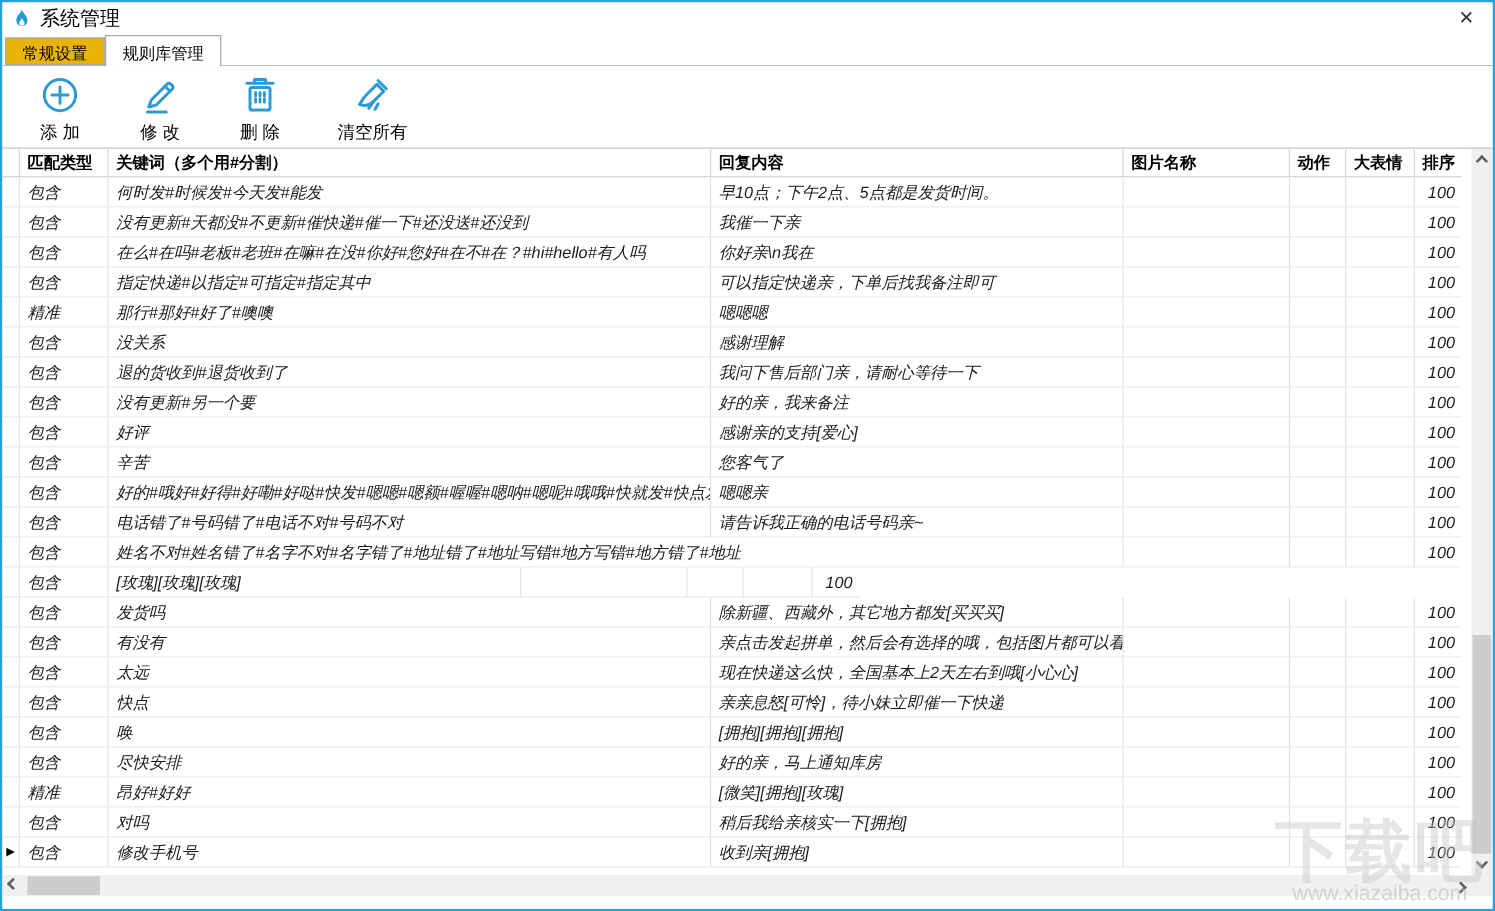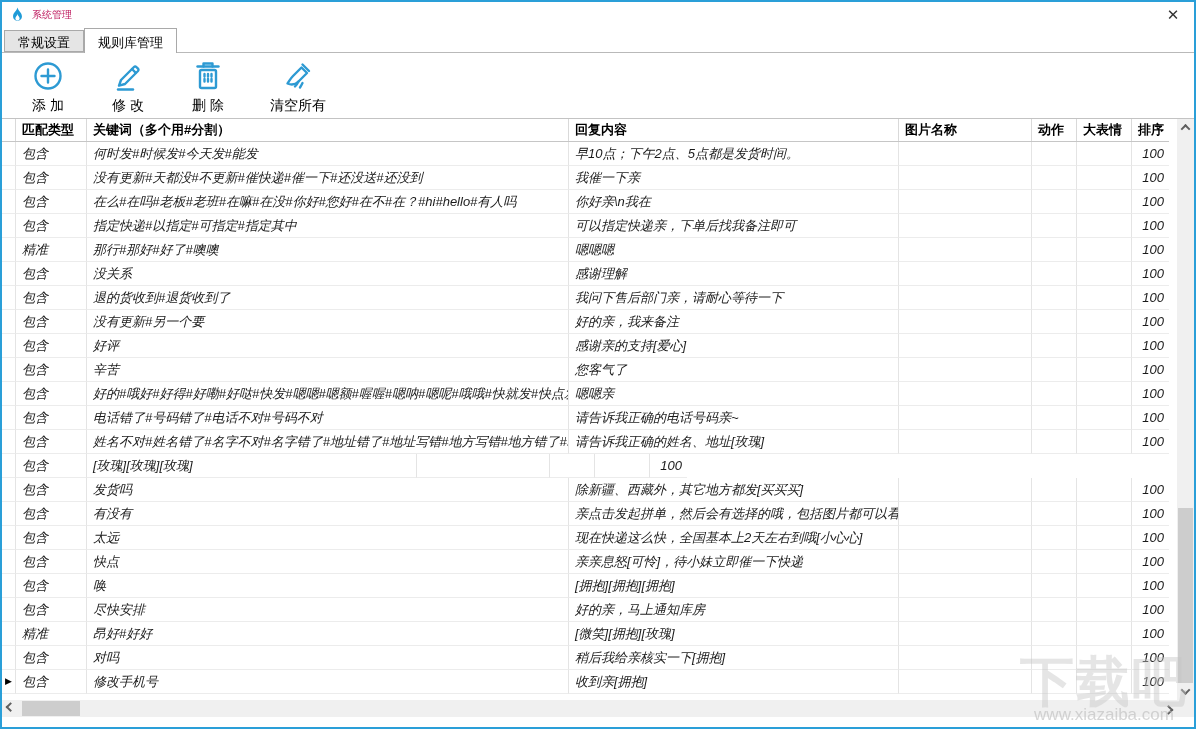--- a/index.html
+++ b/index.html
@@ -9,27 +9,27 @@
   .window {
     width: 1196px; height: 729px;
     border: 2px solid #2a9fd8;
     display: flex; flex-direction: column;
     position: relative; background: #fff;
   }
 
   
   .titlebar { height: 26px; background: #fff; display: flex; align-items: center; padding: 0 6px; flex: 0 0 auto; }
   .flame { width: 15px; height: 16px; margin: 0 7px 0 2px; }
-  .title-text { font-size: 10px; color: #be185d; }
+  .title-text { font-size: 16px; color: #000000; }
   .close-btn { margin-left: auto; font-size: 15px; color: #333; width: 30px; text-align: center; cursor: default; line-height: 24px; }
 
   
   .tabstrip { height: 25px; flex: 0 0 auto; display: flex; align-items: flex-end; background: #fff; border-bottom: 1px solid #b9b9b9; padding-left: 2px; }
   .tab { font-size: 13px; color: #000; padding: 4px 13px 4px 13px; border: 1px solid #a9a9a9; position: relative; }
-  .tab.inactive { background: #e5e5e5; height: 22px; padding-top: 3px; }
+  .tab.inactive { background: #eab308; height: 22px; padding-top: 3px; }
   .tab.active { background: #fff; border-bottom: none; height: 25px; margin-bottom: -1px; z-index: 2; padding-top: 5px; }
 
   
   .toolbar { height: 65px; flex: 0 0 auto; background: #fff; display: flex; align-items: center; padding-left: 14px; }
   .tool-btn { display: flex; flex-direction: column; align-items: center; justify-content: flex-end; height: 58px; padding: 0 14px; margin-right: 16px; }
   .tool-btn svg { width: 36px; height: 36px; display: block; }
   .tool-label { font-size: 14px; color: #000; margin-top: 3px; white-space: nowrap; }
 
   
   .grid { flex: 1 1 auto; border-top: 1px solid #c3c3c3; position: relative; overflow: hidden; background: #fff; }
@@ -282,21 +282,20 @@
         <div class="td c-act"></div>
         <div class="td c-emo"></div>
         <div class="td c-sort">100</div>
       </div>
         <div class="tr">
         <div class="td c-ind">
             <span class="sel-arrow"></span>
           </div>
         <div class="td c-match">包含</div>
         <div class="td c-key">姓名不对#姓名错了#名字不对#名字错了#地址错了#地址写错#地方写错#地方错了#地址</div>
-        <div class="td c-reply">请告诉我正确的姓名、地址[玫瑰]</div>
         <div class="td c-img"></div>
         <div class="td c-act"></div>
         <div class="td c-emo"></div>
         <div class="td c-sort">100</div>
       </div>
         <div class="tr">
         <div class="td c-ind">
             <span class="sel-arrow"></span>
           </div>
         <div class="td c-match">包含</div>

